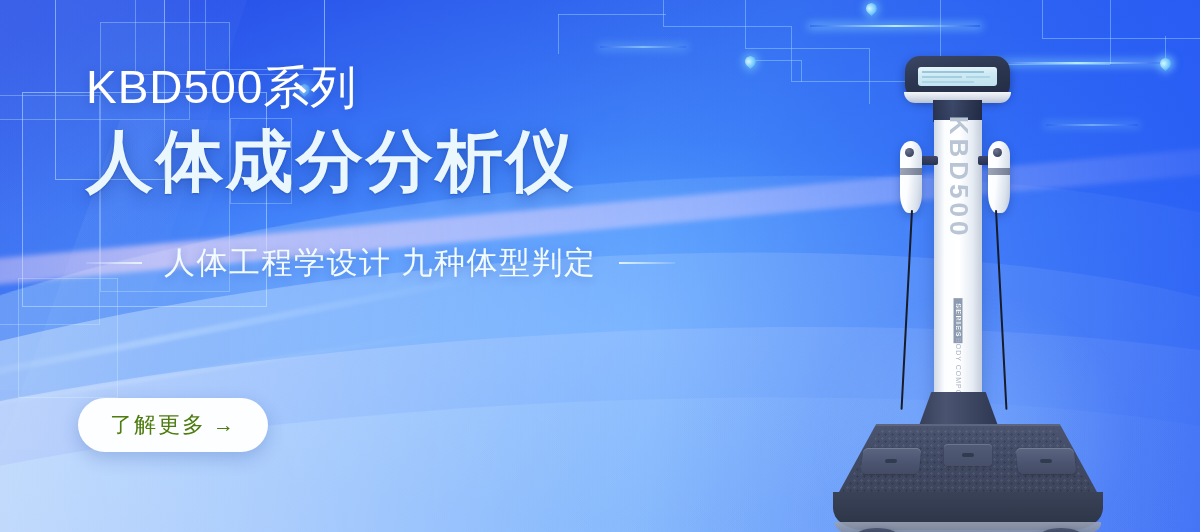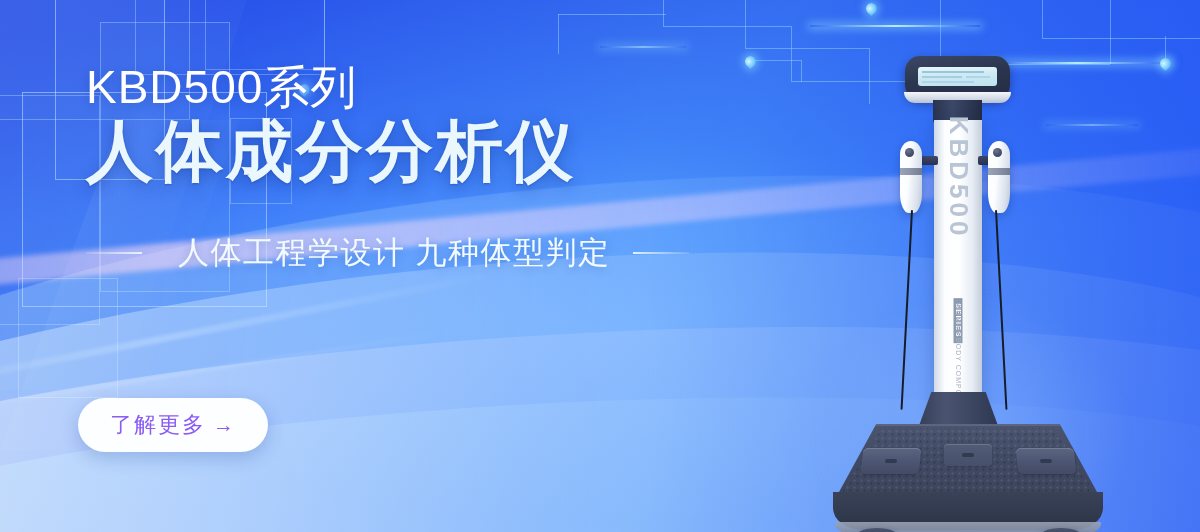--- a/index.html
+++ b/index.html
@@ -102,20 +102,21 @@
   .eyebrow {
     font-size: 46px;
     font-weight: 400;
     letter-spacing: 1px;
     color: #ffffff;
     line-height: 1.1;
     text-shadow: 0 2px 10px rgba(20,55,150,0.30);
     white-space: nowrap;
   }
   .headline {
+    margin-top: 10px;
     font-size: 67px;
     font-weight: bold;
     letter-spacing: 3px;
     color: #eaf8fd;
     line-height: 1.12;
     text-shadow: 0 4px 16px rgba(18,50,140,0.45), 0 1px 2px rgba(18,50,140,0.35);
     white-space: nowrap;
   }
   .sub-row {
     display: flex;
@@ -132,38 +133,37 @@
   .dash.right {
     background: linear-gradient(90deg, rgba(235,248,255,0.92), rgba(230,245,255,0.15));
   }
   .subtitle {
     font-size: 31px;
     font-weight: 400;
     letter-spacing: 1.5px;
     color: #f2fbff;
     white-space: nowrap;
     text-shadow: 0 2px 8px rgba(20,55,150,0.28);
-    margin-left: 14px;
   }
 
   
   .cta {
     position: absolute;
     left: 78px;
     top: 398px;
     z-index: 7;
     display: flex;
     align-items: center;
     justify-content: center;
     width: 190px;
     height: 54px;
     border: none;
     border-radius: 27px;
     background: #fdfeff;
-    color: #8b5cf6;
+    color: #4d7c0f;
     font-family: "Liberation Sans", "DejaVu Sans", sans-serif;
     font-size: 22px;
     letter-spacing: 2px;
     cursor: pointer;
     box-shadow: 0 6px 18px rgba(20,55,150,0.22);
     white-space: nowrap;
   }
   .cta .arrow { margin-left: 7px; font-size: 21px; }
 
   

